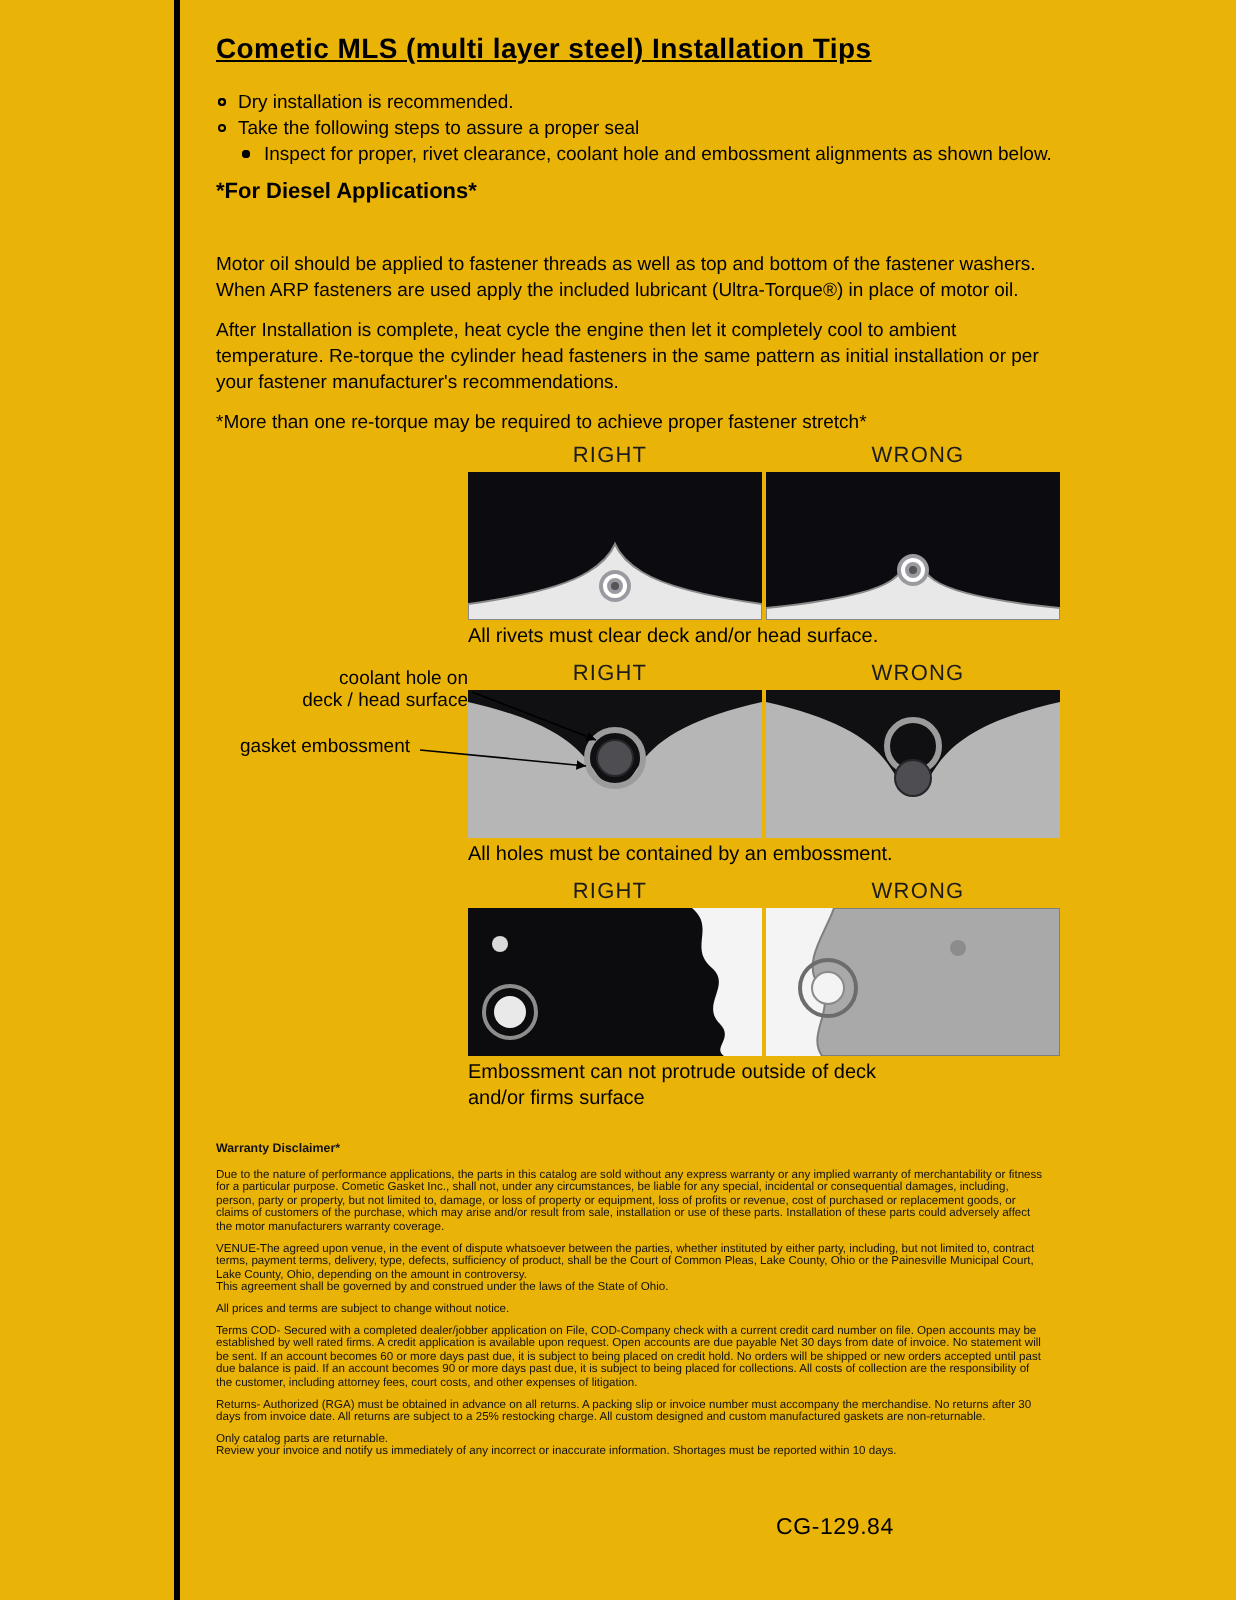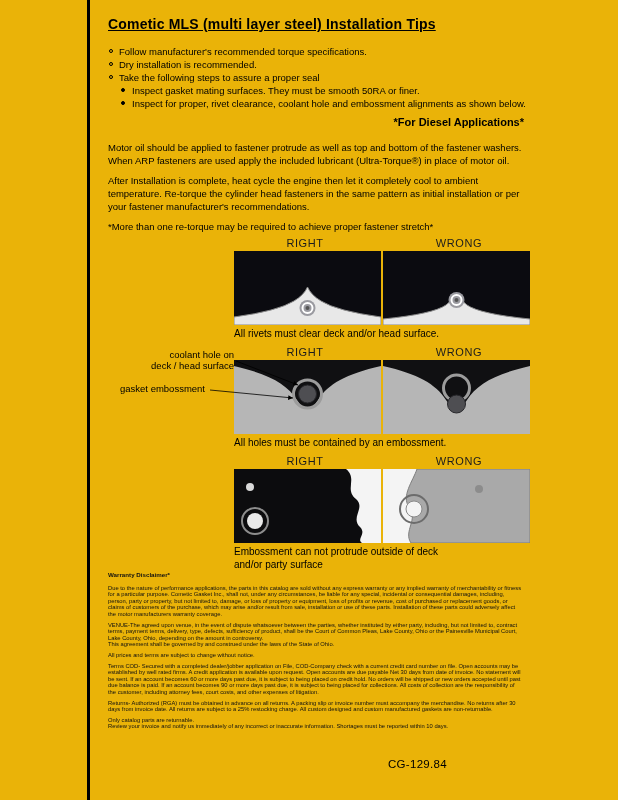--- a/index.html
+++ b/index.html
@@ -10,21 +10,21 @@
   .content { position:absolute; left:108px; top:16px; width:416px; }
 
   .title { font-size:14px; line-height:17px; font-weight:bold; text-decoration:underline; margin-bottom:12px; letter-spacing:0.2px; }
 
   .bullets { list-style:none; font-size:9.5px; line-height:13px; margin-bottom:4px; }
   .bullets li { position:relative; padding-left:11px; white-space:nowrap; }
   .bullets li.sub { padding-left:24px; }
   .mk { position:absolute; left:1px; top:4px; width:4px; height:4px; border:1px solid #000; border-radius:50%; background:transparent; }
   li.sub .mk { left:13px; background:#000; }
 
-  h2.diesel { font-size:11px; line-height:13px; font-weight:bold; margin:6px 0 12px 0;text-align:right; }
+  h2.diesel { font-size:11px; line-height:13px; font-weight:bold; margin:6px 0 23px 0; }
   p.body { font-size:9.5px; line-height:13px; margin-bottom:7px; width:414px; }
   p.note { margin-bottom:0; }
 
   .figures { position:relative; margin-top:4px; width:416px; }
   .fig-row { margin-left:126px; width:296px; margin-bottom:6px; }
   .fig-labels { display:flex; gap:12px; height:14px; font-size:11px; color:#1c1c1c; }
   .fig-labels span { width:147px; text-align:center; letter-spacing:0.6px; }
   .fig-imgs { display:flex; gap:2px; }
   .fig-imgs svg { display:block; background:#fff; }
   .fig-caption { font-size:10px; line-height:13px; margin-top:2px; }
@@ -44,29 +44,29 @@
 </head>
 <body>
 
 <div class="page">
   <div class="spine"></div>
 
   <div class="content">
     <h1 class="title">Cometic MLS (multi layer steel) Installation Tips</h1>
 
     <ul class="bullets">
-      <li><span class="mk"></span><span>Follow manufacturer's recommended torque specifications.</span></li>
+      <li><span class="mk"></span></li>
       <li><span class="mk"></span><span>Dry installation is recommended.</span></li>
       <li><span class="mk"></span><span>Take the following steps to assure a proper seal</span></li>
-      <li class="sub"><span class="mk"></span><span>Inspect gasket mating surfaces.  They must be smooth 50RA or finer.</span></li>
+      <li class="sub"><span class="mk"></span></li>
       <li class="sub"><span class="mk"></span><span>Inspect for proper, rivet clearance, coolant hole and embossment alignments as shown below.</span></li>
     </ul>
 
     <h2 class="diesel">*For Diesel Applications*</h2>
-    <p class="body">Motor oil should be applied to fastener protrude as well as top and bottom of the fastener washers. When ARP fasteners are used apply the included lubricant (Ultra-Torque®) in place of motor oil.</p>
+    <p class="body">Motor oil should be applied to fastener threads as well as top and bottom of the fastener washers. When ARP fasteners are used apply the included lubricant (Ultra-Torque®) in place of motor oil.</p>
     <p class="body">After Installation is complete, heat cycle the engine then let it completely cool to ambient temperature. Re-torque the cylinder head fasteners in the same pattern as initial installation or per your fastener manufacturer's recommendations.</p>
     <p class="body note">*More than one re-torque may be required to achieve proper fastener stretch*</p>
 
     <div class="figures">
 
       <div class="fig-row">
         <div class="fig-labels">
           <span>RIGHT</span>
           <span>WRONG</span>
         </div>
@@ -127,21 +127,21 @@
           <svg width="147" height="74" viewBox="0 0 147 74">
             <rect width="147" height="74" fill="#f4f4f4"></rect>
             <path d="M34,0 H147 V74 H28 C20,62 36,50 26,38 C18,27 30,12 34,0 Z" fill="#a9a9a9" stroke="#7e7e7e" stroke-width="1"></path>
             <circle cx="31" cy="40" r="14" fill="none" stroke="#6c6c6c" stroke-width="2"></circle>
             <circle cx="31" cy="40" r="8" fill="#f4f4f4" stroke="#8a8a8a" stroke-width="1"></circle>
             <circle cx="96" cy="20" r="4" fill="#8c8c8c"></circle>
           </svg>
         </div>
         <div class="fig-caption">
           <div>Embossment can not protrude outside of deck</div>
-          <div>and/or party surface</div>
+          <div>and/or firms surface</div>
         </div>
       </div>
 
       <div class="callout" id="callout1">
         <div>coolant hole on</div>
         <div>deck / head surface</div>
       </div>
       <div class="callout" id="callout2">gasket embossment</div>
 
       <svg class="leader" width="416" height="340" viewBox="0 0 416 340">

